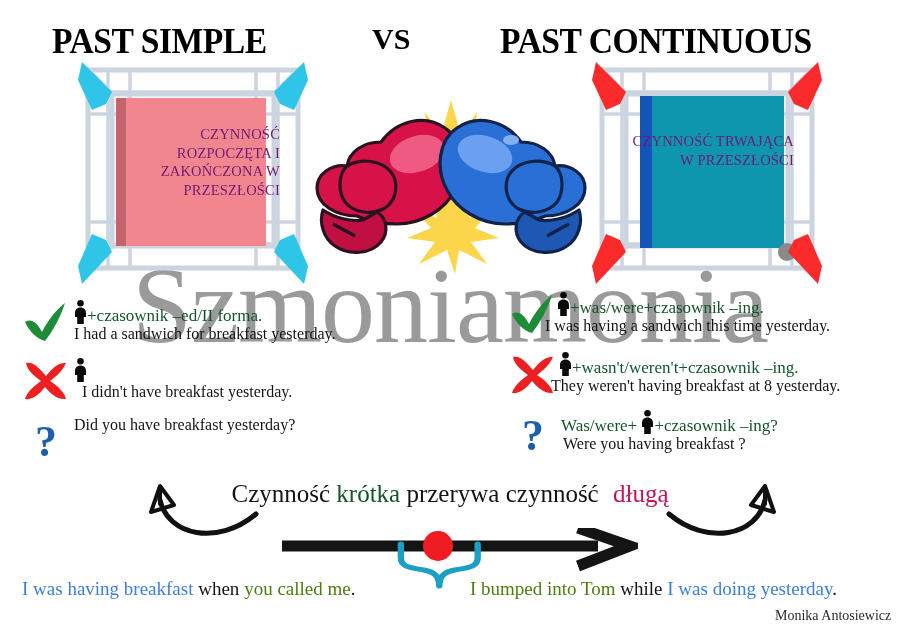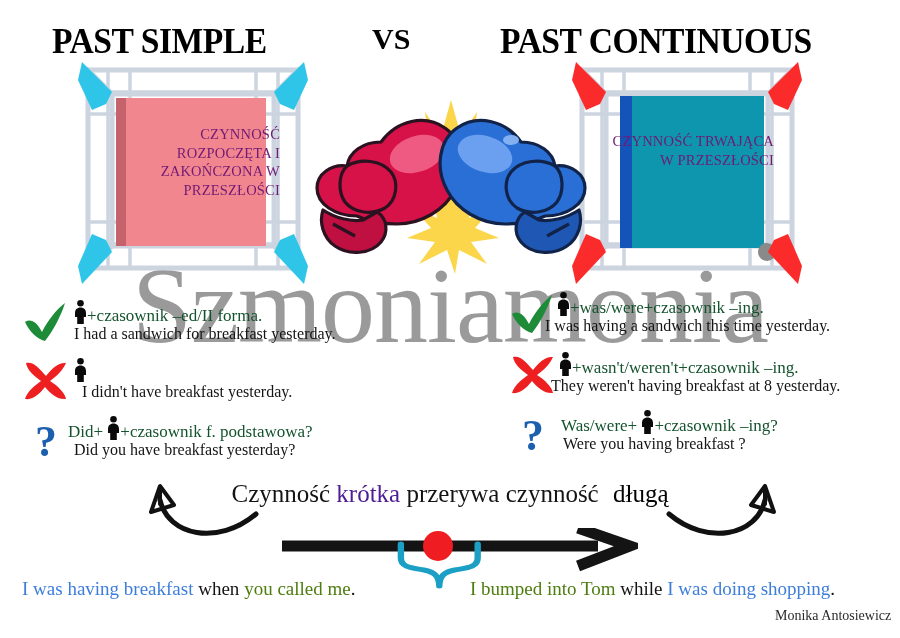--- a/index.html
+++ b/index.html
@@ -50,21 +50,21 @@
   #title-right { left: 500px; font-size: 35px; letter-spacing: -0.5px; transform: scaleX(.96); transform-origin: left center;}
 
   
   .ring {
     position: absolute;
     width: 230px;
     height: 222px;
     z-index: 4;
   }
   #ring-left  { left: 78px;  top: 62px; }
-  #ring-right { left: 572px; top: 62px; }
+  #ring-right { left: 592px; top: 62px; }
 
   .ring svg { display: block; }
 
   .ring-label {
     position: absolute;
     left: 0;
     width: 100%;
     text-align: right;
     font-family: "Liberation Serif", "DejaVu Serif", serif;
     color: #701a75;
@@ -144,22 +144,22 @@
     left: 0;
     top: 480px;
     width: 900px;
     text-align: center;
     font-family: "Liberation Serif", "DejaVu Serif", serif;
     font-size: 25px;
     color: #141414;
     z-index: 6;
     white-space: nowrap;
   }
-  #headline .red  { color: #4c1d95; }
-  #headline .blue { color: #000000; margin-left: 8px; }
+  #headline .red  { color: #14532d; }
+  #headline .blue { color: #be185d; margin-left: 8px; }
 
   #arrow-left-curve {
     position: absolute;
     left: 140px;
     top: 478px;
     z-index: 5;
   }
   #arrow-right-curve {
     position: absolute;
     left: 655px;
@@ -345,24 +345,20 @@
                 <circle cx="6.5" cy="3.3" r="3.3" fill="#0a0a0a"></circle>
                 <path d="M6.5 7.4 C10 7.4 12 9.6 12 13 L12 17 L9.8 17 L9.8 24 L3.2 24 L3.2 17 L1 17 L1 13 C1 9.6 3 7.4 6.5 7.4 Z" fill="#0a0a0a"></path>
               </svg></span></div>
         <div class="example" style="margin-left:8px;">I didn't have breakfast yesterday.</div>
       </div>
     </div>
 
     <div class="frow" style="margin-top:6px;">
       <div class="mark qmark" style="padding-top:4px;">?</div>
       <div class="frow-body" style="margin-left:50px;">
-        <div class="pattern"><span>Did+ </span><span class="person"><svg width="13" height="24" viewBox="0 0 13 24">
-                <circle cx="6.5" cy="3.3" r="3.3" fill="#0a0a0a"></circle>
-                <path d="M6.5 7.4 C10 7.4 12 9.6 12 13 L12 17 L9.8 17 L9.8 24 L3.2 24 L3.2 17 L1 17 L1 13 C1 9.6 3 7.4 6.5 7.4 Z" fill="#0a0a0a"></path>
-              </svg></span><span>+czasownik f. podstawowa?</span></div>
         <div class="example" style="margin-left:6px;">Did you have breakfast yesterday?</div>
       </div>
     </div>
   </div>
 
   <div class="formula-col" id="col-right">
 
     <div class="frow">
       <div class="mark">
         <svg width="50" height="44" viewBox="0 0 50 44">
@@ -426,17 +422,17 @@
     <path d="M300 0 L352 18 L300 38" fill="none" stroke="#141414" stroke-width="11" stroke-linejoin="miter"></path>
 
     <path d="M122 16 L122 30 C122 40 132 40 140 42 C148 44 152 48 152 58
              C152 48 156 44 164 42 C172 40 182 40 182 30 L182 16" transform="scale(1.28 1) translate(-26 0)" fill="none" stroke="#1b9fc4" stroke-width="5" stroke-linecap="round" stroke-linejoin="round"></path>
 
     <circle cx="160" cy="18" r="15" fill="#ef1c22"></circle>
   </svg>
 
   <div class="sentence" id="sentence-left"><span class="blue">I was having breakfast</span><span class="black"> when </span><span class="red">you called  me</span><span class="black">.</span></div>
 
-  <div class="sentence" id="sentence-right"><span class="red">I bumped into Tom</span><span class="black"> while </span><span class="blue">I was doing shopping</span><span class="black">.</span></div>
+  <div class="sentence" id="sentence-right"><span class="red">I bumped into Tom</span><span class="black"> while </span><span class="blue">I was doing yesterday</span><span class="black">.</span></div>
 
   <div id="credit">Monika Antosiewicz</div>
 
 </div>
 
 </body></html>

